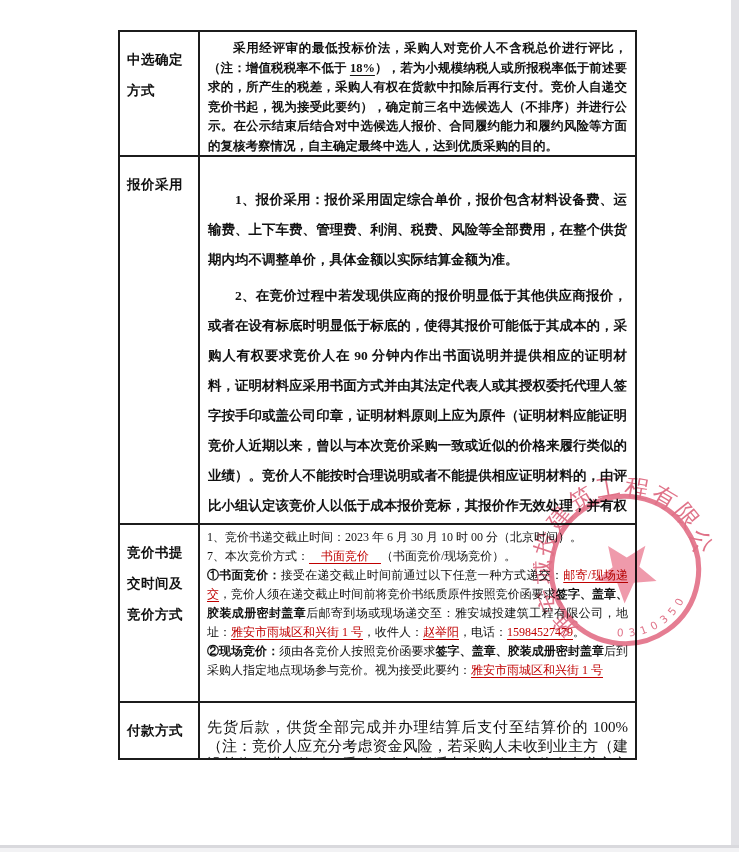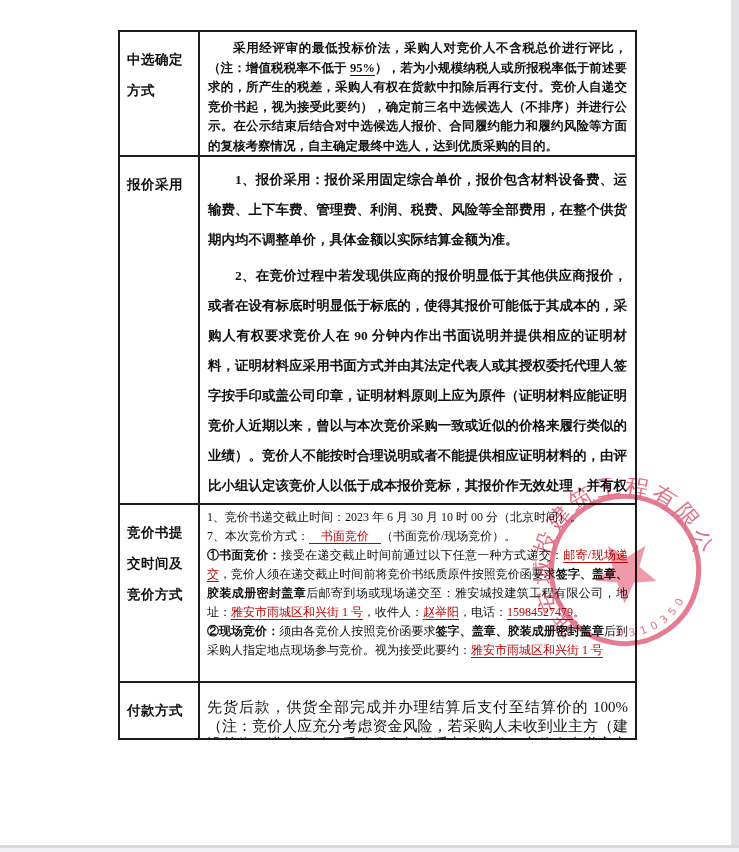--- a/index.html
+++ b/index.html
@@ -33,21 +33,21 @@
   }
   .p{margin:0;text-align:justify;}
   .ind{text-indent:2em;}
   .red{color:#c00000;}
   .ul{text-decoration:underline;text-underline-offset:3px;}
   .b{font-weight:bold;}
 
   
   .r1 .cellbox{height:57px;padding:5px 9px 0 10px;font-size:13.5px;line-height:18px;font-weight:bold;}
   .r2 .cellbox{height:123px;padding:7px 8px 0 8px;font-size:12.5px;line-height:19.5px;font-weight:bold;}
-  .r3 .cellbox{height:346px;padding:8px 8px 0 8px;font-size:13.5px;line-height:30px;font-weight:bold;}
+  .r3 .cellbox{height:346px;padding:8px 8px 0 8px;font-size:13.5px;line-height:30px;font-weight:bold;margin-top:20px;}
   .r3 .p{margin-bottom:6px;}
   .r4 .cellbox{height:176px;padding:3px 7px 0 7px;font-size:12px;line-height:19px;}
   .r5 .cellbox{height:55px;padding:15px 7px 0 7px;font-size:15px;line-height:18.5px;}
 
   
   .stamp{
     position:absolute;left:533px;top:478px;width:184px;height:184px;
     opacity:.82;mix-blend-mode:multiply;pointer-events:none;
   }
 </style>
@@ -61,21 +61,21 @@
     </colgroup>
 
   <tbody>
 
   <tr class="r2">
     <td>
       <div class="lblbox">中选确定方式</div>
     </td>
     <td>
       <div class="cellbox">
-        <p class="p ind"><span>采用经评审的最低投标价法，采购人对竞价人不含税总价进行评比，（注：增值税税率不低于 </span><span class="ul">95%</span><span>），若为小规模纳税人或所报税率低于前述要求的，所产生的税差，采购人有权在货款中扣除后再行支付。竞价人自递交竞价书起，视为接受此要约），确定前三名中选候选人（不排序）并进行公示。在公示结束后结合对中选候选人报价、合同履约能力和履约风险等方面的复核考察情况，自主确定最终中选人，达到优质采购的目的。</span></p>
+        <p class="p ind"><span>采用经评审的最低投标价法，采购人对竞价人不含税总价进行评比，（注：增值税税率不低于 </span><span class="ul">18%</span><span>），若为小规模纳税人或所报税率低于前述要求的，所产生的税差，采购人有权在货款中扣除后再行支付。竞价人自递交竞价书起，视为接受此要约），确定前三名中选候选人（不排序）并进行公示。在公示结束后结合对中选候选人报价、合同履约能力和履约风险等方面的复核考察情况，自主确定最终中选人，达到优质采购的目的。</span></p>
       </div>
     </td>
   </tr>
 
   <tr class="r3">
     <td>
       <div class="lblbox">报价采用</div>
     </td>
     <td>
       <div class="cellbox">

